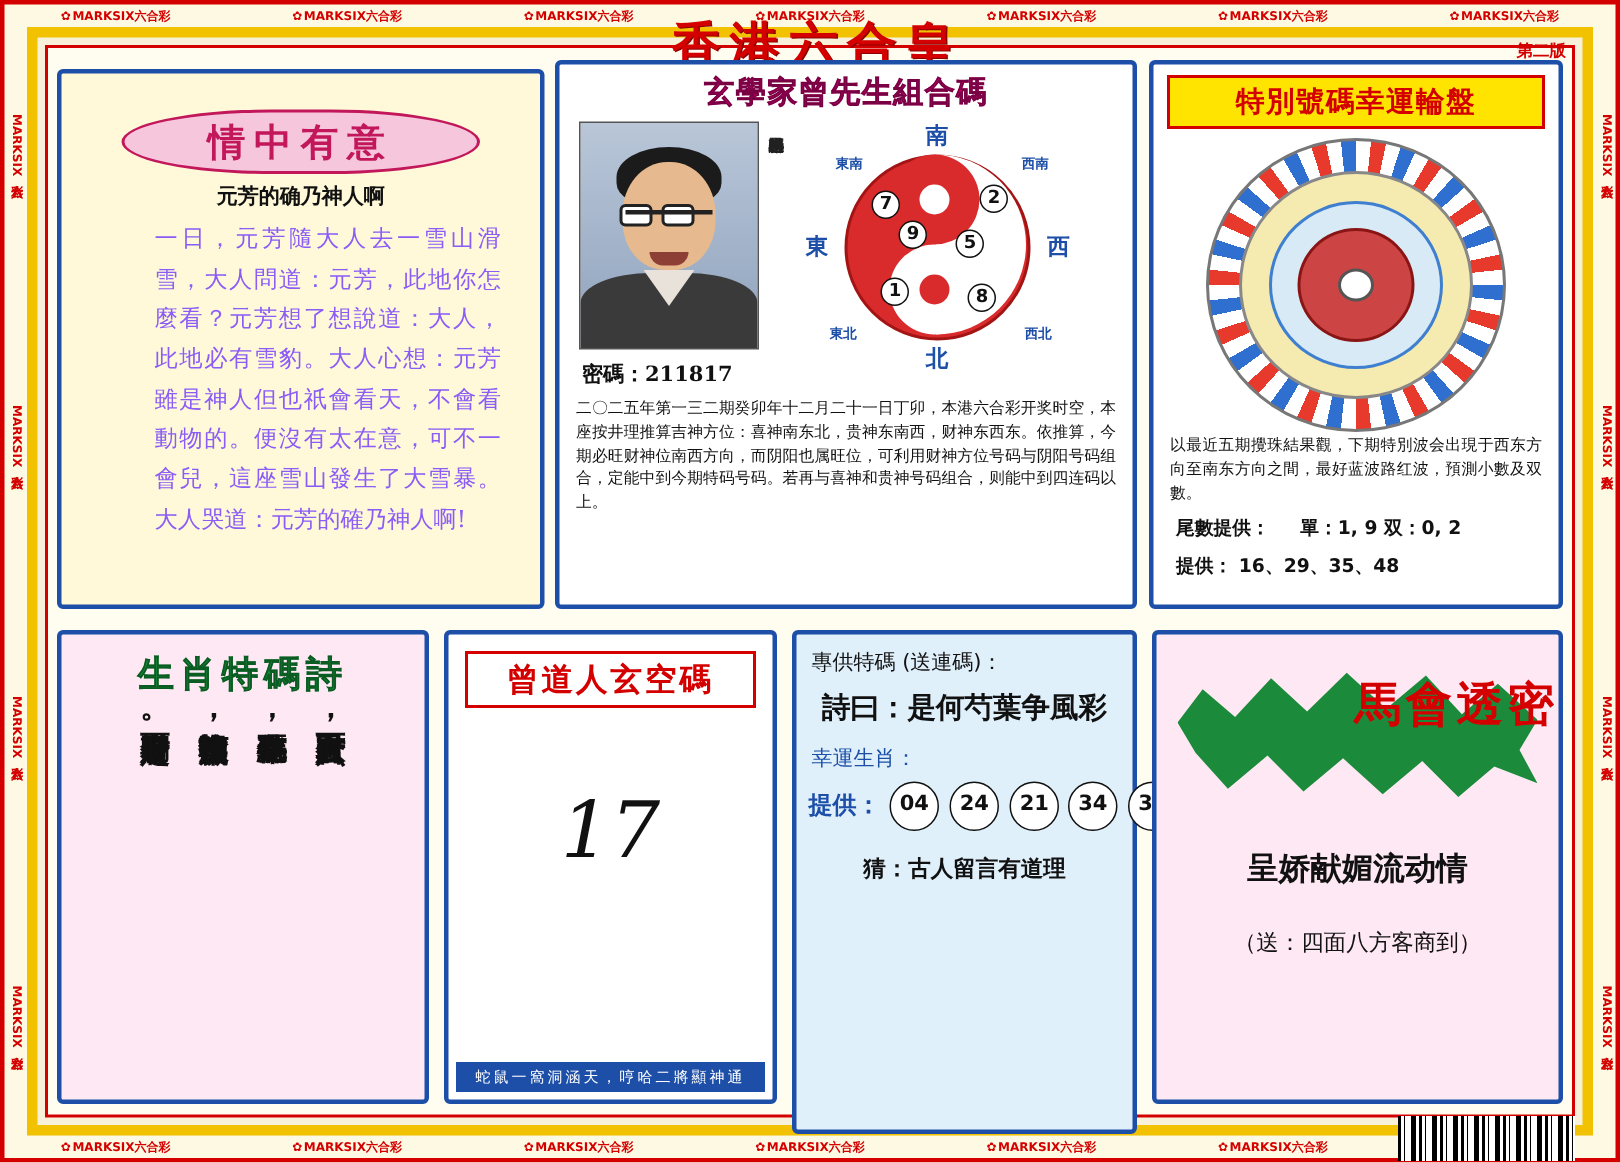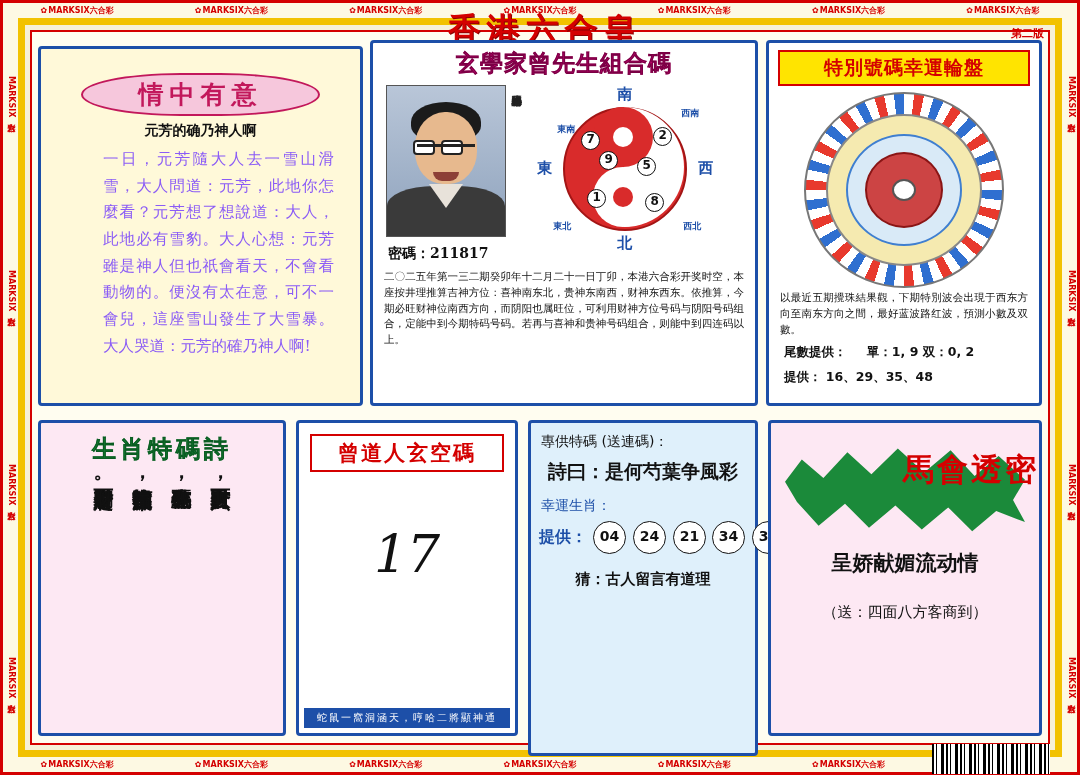--- a/index.html
+++ b/index.html
@@ -50,21 +50,21 @@
       margin:2px 18px 6px 18px;padding:3px 0;}
   #p1 .ttl{font-size:25px;color:#c2185b;letter-spacing:6px;}
   #p1 .sub{text-align:center;font-size:14px;color:#111;margin:4px 0 6px;
       font-family:"DejaVu Serif","Liberation Serif",serif;font-weight:bold;}
   #p1 .body{font-size:15.5px;line-height:1.72;color:#8b5cf6;text-align:justify;
       font-family:"DejaVu Serif","Liberation Serif",serif;font-weight:normal;padding:0 4px;margin-left:36px;}
 
   
   #p2{left:370px;top:40px;width:388px;height:366px;background:#ffffff;
       border:3px solid #1d4fa8;border-radius:4px;padding:5px;}
-  #p2 .ttl{font-size:23px;color:#c2006e;letter-spacing:1px;
+  #p2 .ttl{font-size:20px;color:#c2006e;letter-spacing:1px;
       -webkit-text-stroke:0.4px #7a0044;}
   #p2 .mid{display:flex;margin-top:6px;}
   #p2 .photo{width:118px;height:150px;background:linear-gradient(#b9c6d8,#8fa3bd);
       border:1px solid #555;position:relative;overflow:hidden;margin-left:8px;}
   .face{position:absolute;left:50%;top:26px;transform:translateX(-50%);
       width:62px;height:72px;background:#e7b98e;border-radius:48% 48% 45% 45%;}
   .hair{position:absolute;left:50%;top:16px;transform:translateX(-50%);
       width:70px;height:40px;background:#1b1b1b;border-radius:50% 50% 40% 40%;}
   .glasses{position:absolute;left:50%;top:58px;transform:translateX(-50%);
       width:58px;height:12px;border-top:3px solid #222;}
@@ -170,21 +170,21 @@
 
   
   #p7{left:768px;top:420px;width:274px;height:316px;background:#fde8f3;
       border:3px solid #1d4fa8;border-radius:4px;padding:6px;}
   .star{position:relative;margin:14px auto 0;width:240px;height:92px;
       background:#1b8a3a;
       clip-path:polygon(0% 42%,7% 18%,16% 38%,26% 10%,36% 34%,47% 6%,58% 32%,69% 8%,79% 36%,89% 14%,100% 40%,
       95% 62%,100% 86%,88% 74%,78% 96%,68% 70%,57% 94%,46% 68%,35% 92%,25% 66%,14% 90%,5% 64%);}
   .star-txt{position:absolute;left:0;right:0;top:26px;text-align:right;font-size:31px;color:#d40000;
       font-family:"DejaVu Serif","Liberation Serif",serif;font-weight:bold;letter-spacing:3px;}
-  #p7 .l1,#p7 .l2{text-align:center;font-size:21px;color:#111;margin-top:14px;
+  #p7 .l1,#p7 .l2{text-align:center;font-size:21px;color:#111;margin-top:30px;
       font-family:"DejaVu Serif","Liberation Serif",serif;font-weight:bold;}
   #p7 .l2{margin-top:8px;}
   #p7 .l3{text-align:center;font-size:15px;color:#111;margin-top:26px;
       font-family:"DejaVu Serif","Liberation Serif",serif;}
 
   
   .barcode{position:absolute;right:30px;bottom:1px;width:118px;height:30px;
       background:repeating-linear-gradient(90deg,#000 0 2px,#fff 2px 4px,#000 4px 5px,#fff 5px 9px,#000 9px 12px,#fff 12px 14px);}
 </style>
 </head>
@@ -256,21 +256,21 @@
         <div class="pwd">
           <span>密碼：</span><span>211817</span>
         </div>
       </div>
       <div class="vtext">諸位彩民精心組合本卦必中連碼</div>
       <div class="bagua">
         <div class="dir" style="left:88px;top:0;">南</div>
         <div class="dir" style="left:88px;bottom:0;">北</div>
         <div class="dir" style="left:8px;top:74px;">東</div>
         <div class="dir" style="right:6px;top:74px;">西</div>
-        <div class="dir-sm" style="left:28px;top:38px;">東南</div>
+        <div class="dir-sm" style="left:28px;top:22px;">東南</div>
         <div class="dir-sm" style="right:20px;top:22px;">西南</div>
         <div class="dir-sm" style="left:24px;bottom:20px;">東北</div>
         <div class="dir-sm" style="right:18px;bottom:20px;">西北</div>
         <div class="bg-circle"></div>
         <div class="bg-white"></div>
         <div class="bg-s1"></div>
         <div class="bg-s2"></div>
         <div class="bg-d1"></div>
         <div class="bg-d2"></div>
         <div class="bgnum" style="left:52px;top:46px;">7</div>

